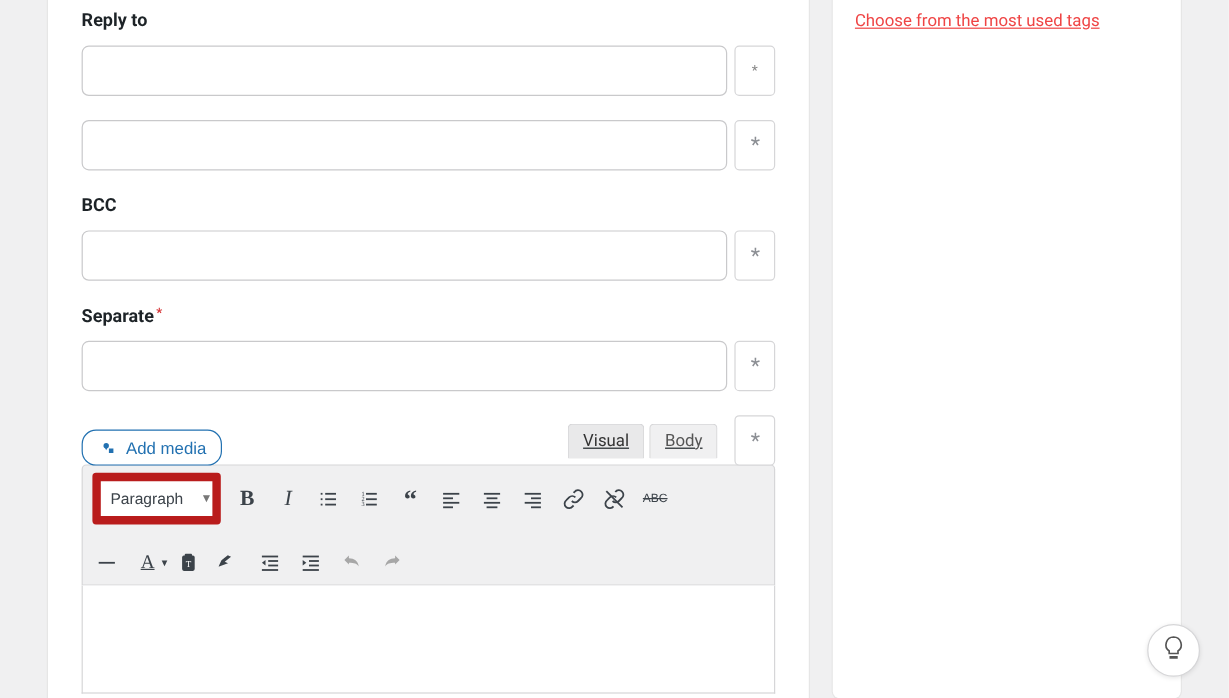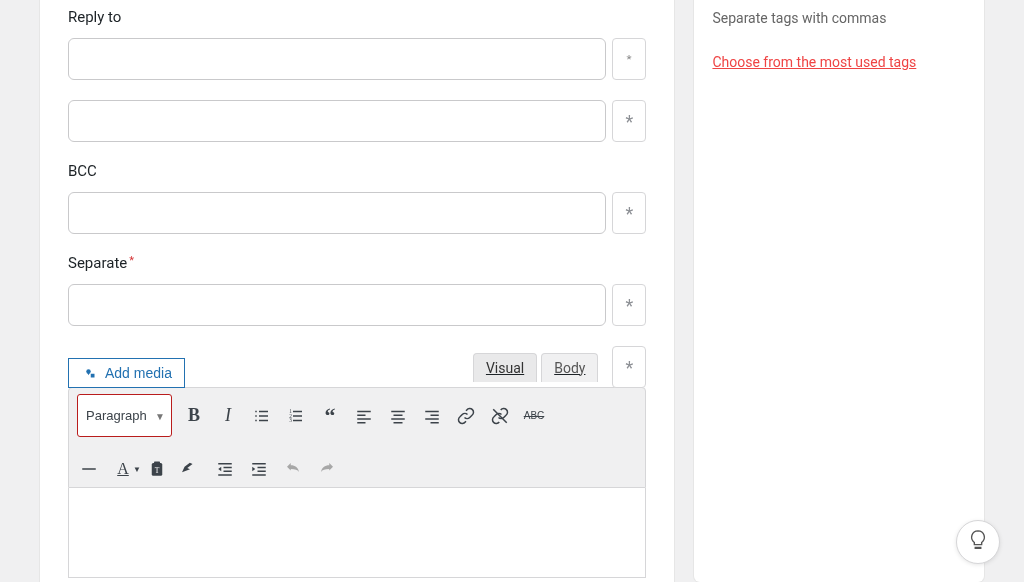--- a/index.html
+++ b/index.html
@@ -23,21 +23,21 @@
       width: 640px;
       padding: 0 28px;
       box-shadow: 0 0 0 1px #e6e6e6;
     }
     .field-group {
       margin-top: 8px;
       margin-bottom: 20px;
     }
     .field-label {
       font-size: 15px;
-      font-weight: 400;
+      font-weight: 700;
       color: #1d2327;
       margin-bottom: 12px;
       display: block;
     }
     .required-mark {
       color: #d63638;
       font-size: 11px;
       vertical-align: top;
       margin-left: 2px;
     }
@@ -73,21 +73,21 @@
       justify-content: space-between;
       margin-bottom: 0;
     }
     .body-left { display: flex; align-items: center; }
     .add-media-btn {
       display: inline-flex;
       align-items: center;
       gap: 6px;
       padding: 5px 12px;
       border: 1px solid #2271b1;
-      border-radius: 0;
+      border-radius: 12px;
       background: #fff;
       color: #2271b1;
       font-size: 14px;
       cursor: pointer;
     }
     .add-media-icon {
       display: inline-flex;
     }
     .tabs-and-asterisk {
       display: flex;
@@ -119,21 +119,21 @@
       border-radius: 4px 4px 0 0;
       padding: 6px 8px;
       display: flex;
       flex-wrap: wrap;
       align-items: center;
       gap: 10px;
       margin-top: -1px;
     }
     .format-select {
       height: 43px;
-      border: 1px solid #b91c1c;
+      border: 7px solid #b91c1c;
       border-radius: 3px;
       padding: 0 24px 0 8px;
       font-size: 13px;
       color: #3c434a;
       background: #fff;
       appearance: none;
       position: relative;
     }
     .select-wrap {
       position: relative;
@@ -391,21 +391,20 @@
             </svg>
         </div>
       </div>
 
       <div class="editor-body"></div>
     </div>
 
   </div>
 
   <div class="sidebar-panel">
-    <div class="tags-hint">Separate tags with commas</div>
     <a class="tags-link">Choose from the most used tags</a>
   </div>
 </div>
 
 <div class="help-fab">
   <span>
     <svg width="22" height="22" viewBox="0 0 24 24">
         <path d="M9 21h6v-1H9v1zm3-19a7 7 0 0 0-4 12.7V17h8v-2.3A7 7 0 0 0 12 2z" fill="none" stroke="#555" stroke-width="1.5"></path>
       </svg>
   </span>

